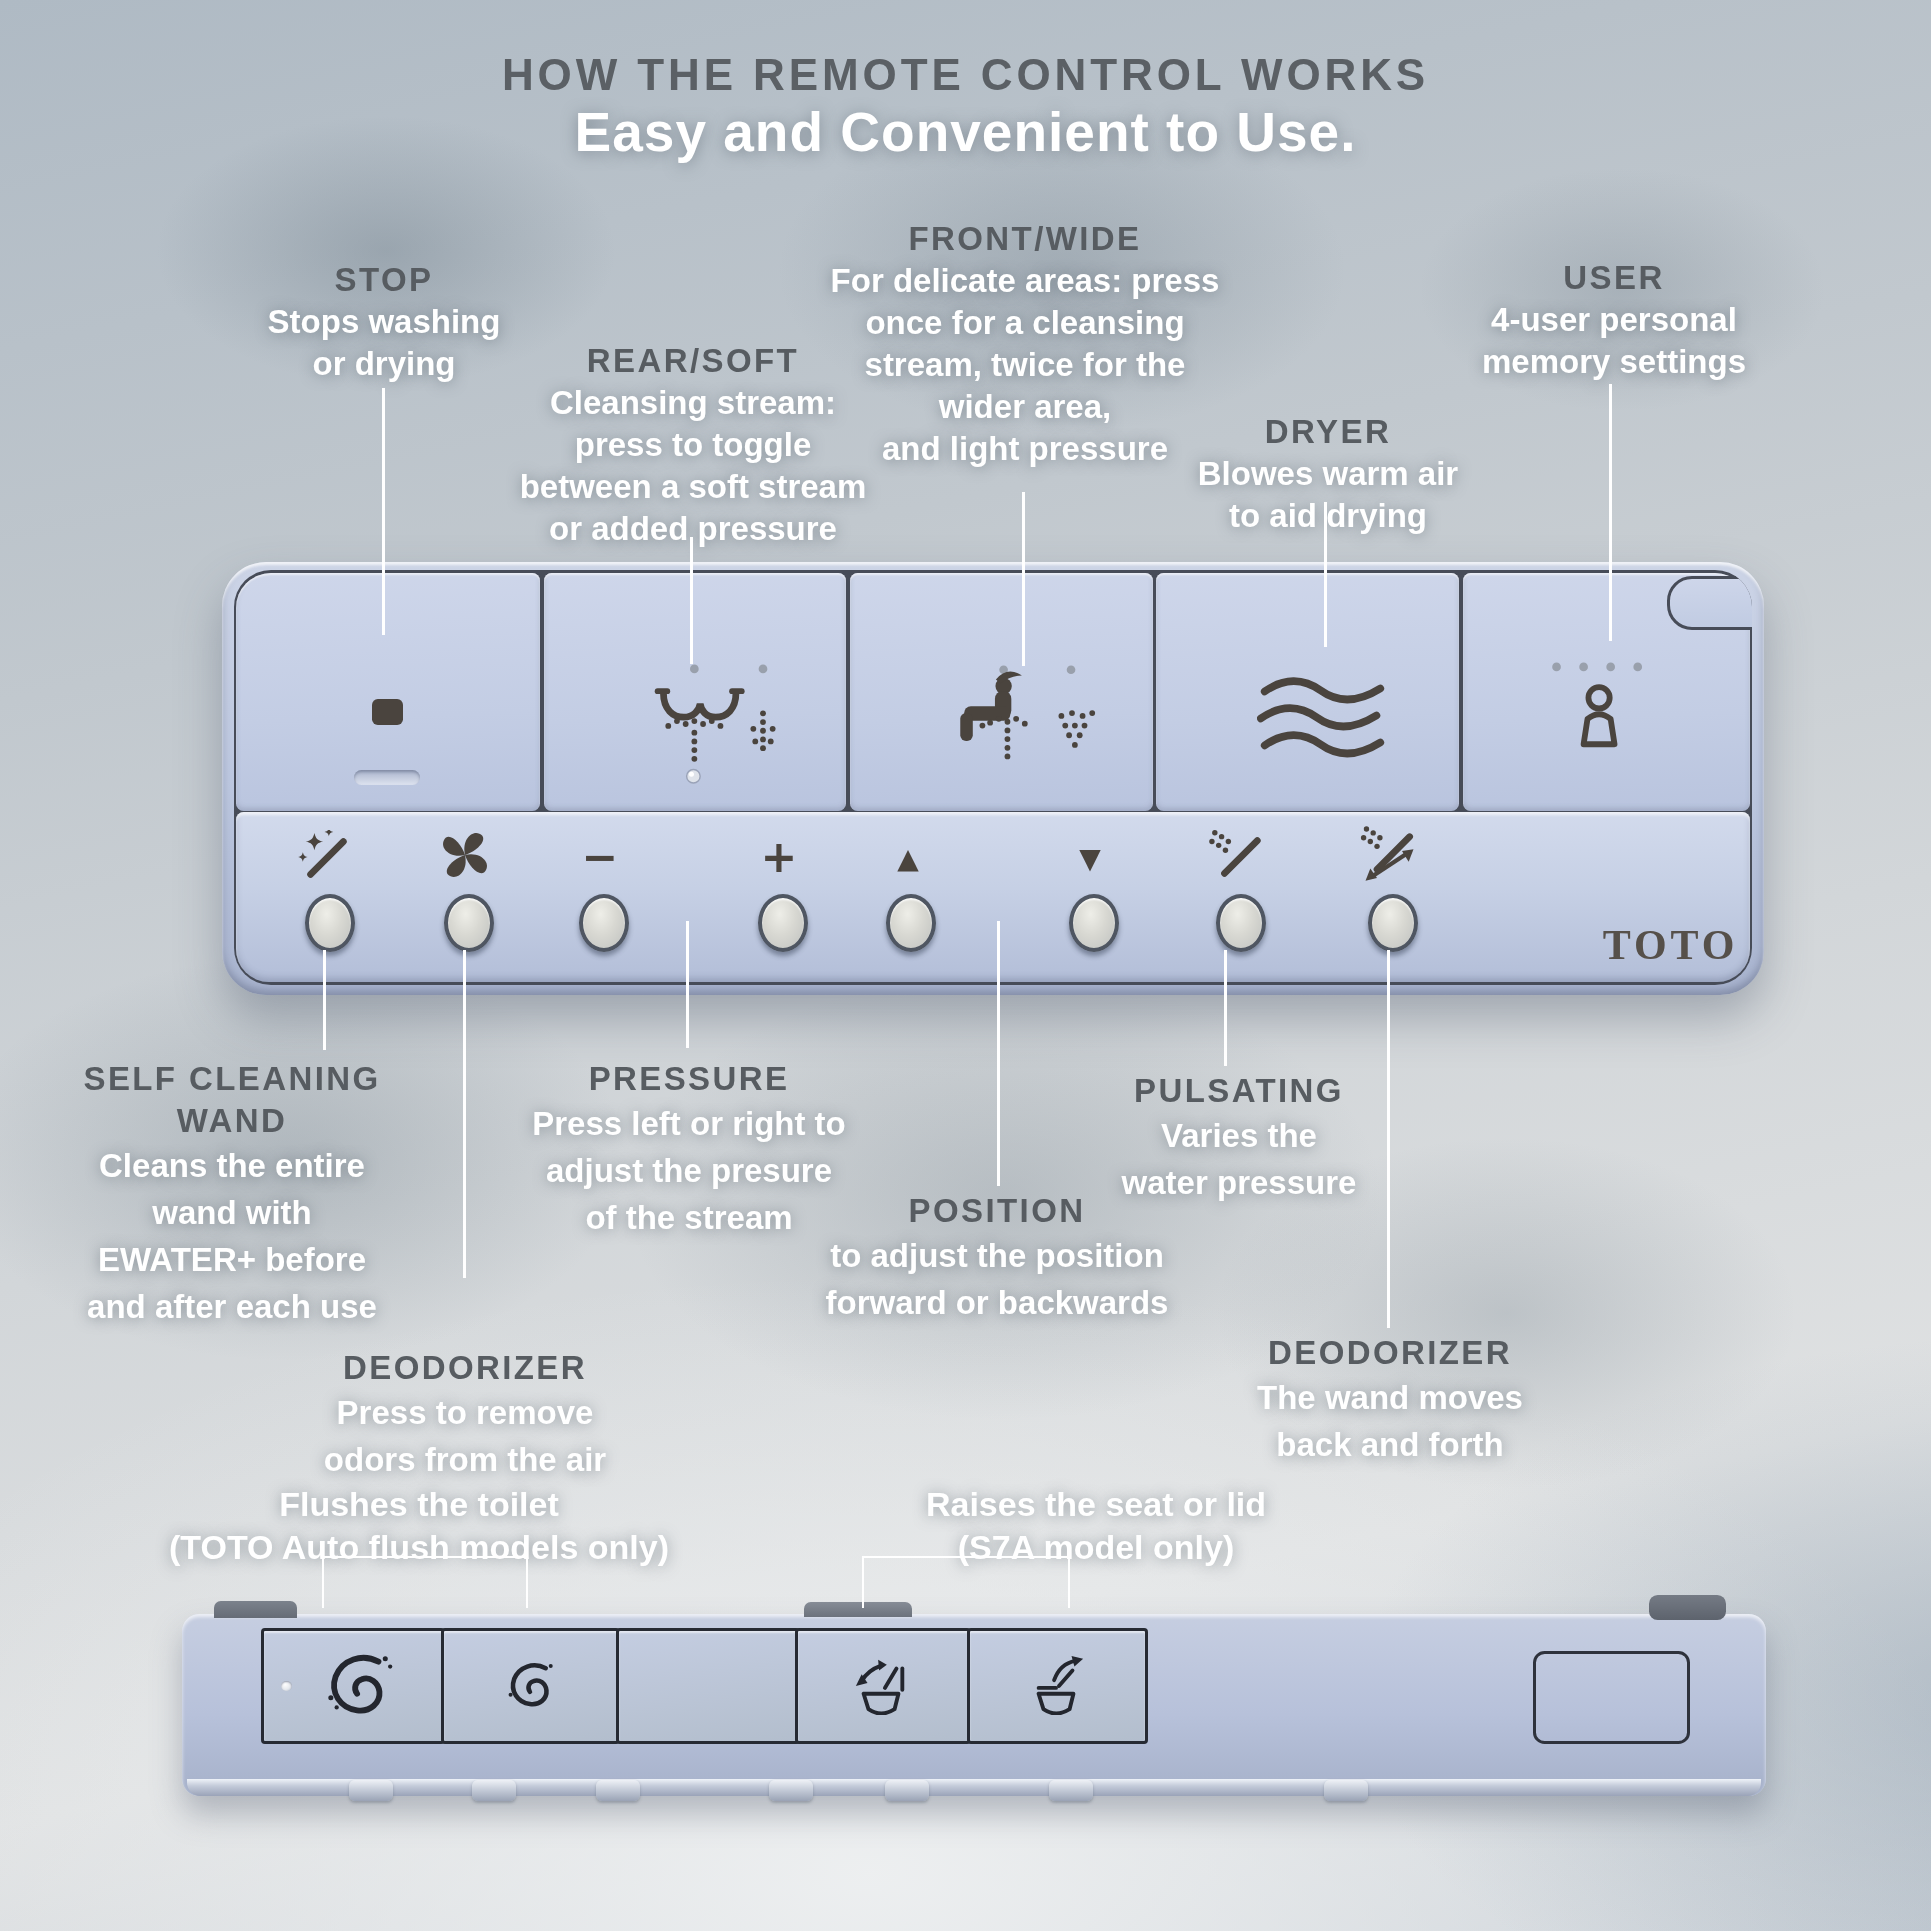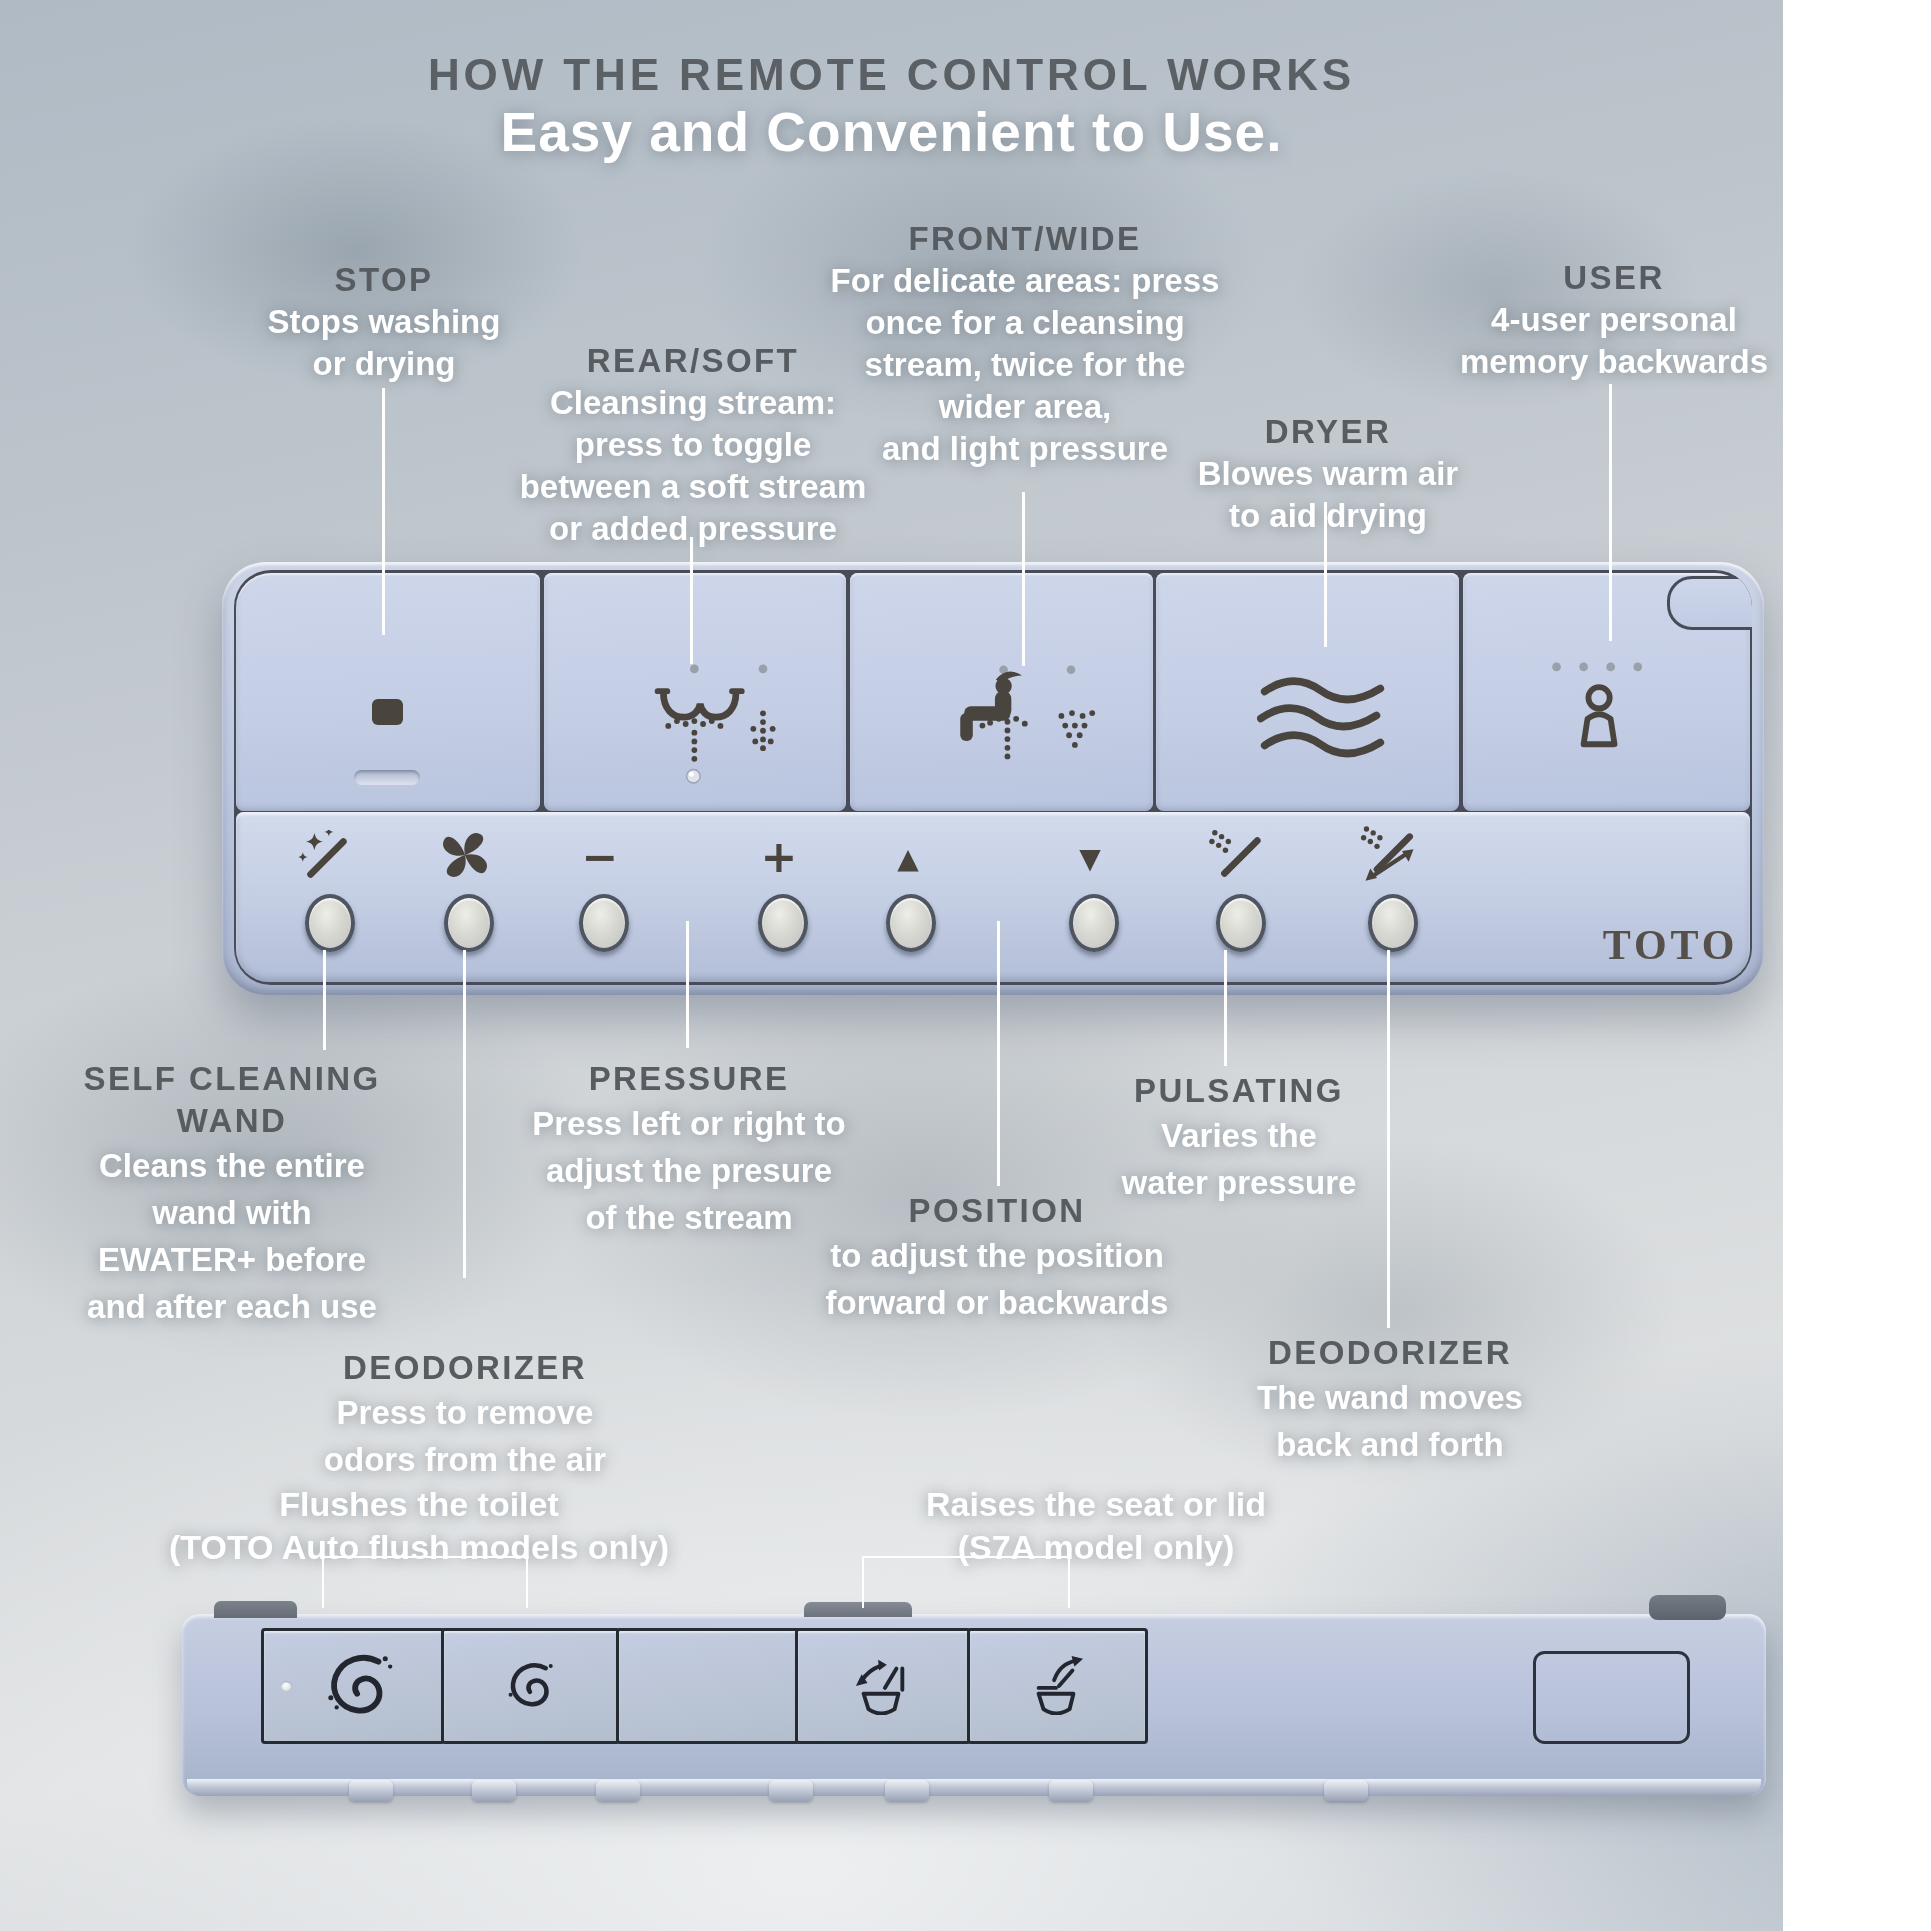--- a/index.html
+++ b/index.html
@@ -1,17 +1,17 @@
 <!DOCTYPE html>
 <html><head>
 <meta charset="utf-8">
 <style>
   html,body { margin:0; padding:0; }
   .stage {
-    position:relative; width:1783px; height:1931px; overflow:hidden;
+    position:relative; width:1931px; height:1931px; overflow:hidden;
     font-family:"Liberation Sans", sans-serif;
     background:
       radial-gradient(328px 193px at 20% 13%, rgba(105,120,132,.38), transparent 70%),
       radial-gradient(406px 232px at 55% 14%, rgba(105,120,132,.32), transparent 70%),
       radial-gradient(290px 174px at 84% 15%, rgba(105,120,132,.28), transparent 70%),
       radial-gradient(483px 290px at 15% 60%, rgba(100,115,127,.30), transparent 70%),
       radial-gradient(541px 319px at 52% 62%, rgba(100,115,127,.27), transparent 70%),
       radial-gradient(415px 251px at 78% 68%, rgba(100,115,127,.25), transparent 70%),
       radial-gradient(869px 483px at 104% 88%, rgba(140,158,175,.45), transparent 75%),
       radial-gradient(1448px 772px at 45% 97%, rgba(238,240,241,.95), transparent 78%),
@@ -110,21 +110,21 @@
     <div class="ln">or added pressure</div>
   </div>
   <div class="tlabel" style="left:1328px;top:411px">
     <div class="hd">DRYER</div>
     <div class="ln">Blowes warm air</div>
     <div class="ln">to aid drying</div>
   </div>
   <div class="tlabel" style="left:1614px;top:257px">
     <div class="hd">USER</div>
     <div class="ln">4-user personal</div>
-    <div class="ln">memory backwards</div>
+    <div class="ln">memory settings</div>
   </div>
 
   <div class="lead" style="left:382px;top:388px;height:247px"></div>
   <div class="lead" style="left:690px;top:537px;height:127px"></div>
   <div class="lead" style="left:1022px;top:492px;height:174px"></div>
   <div class="lead" style="left:1324px;top:502px;height:145px"></div>
   <div class="lead" style="left:1609px;top:384px;height:257px"></div>
 
   <div class="remote1">
     <div class="r1-inner">

